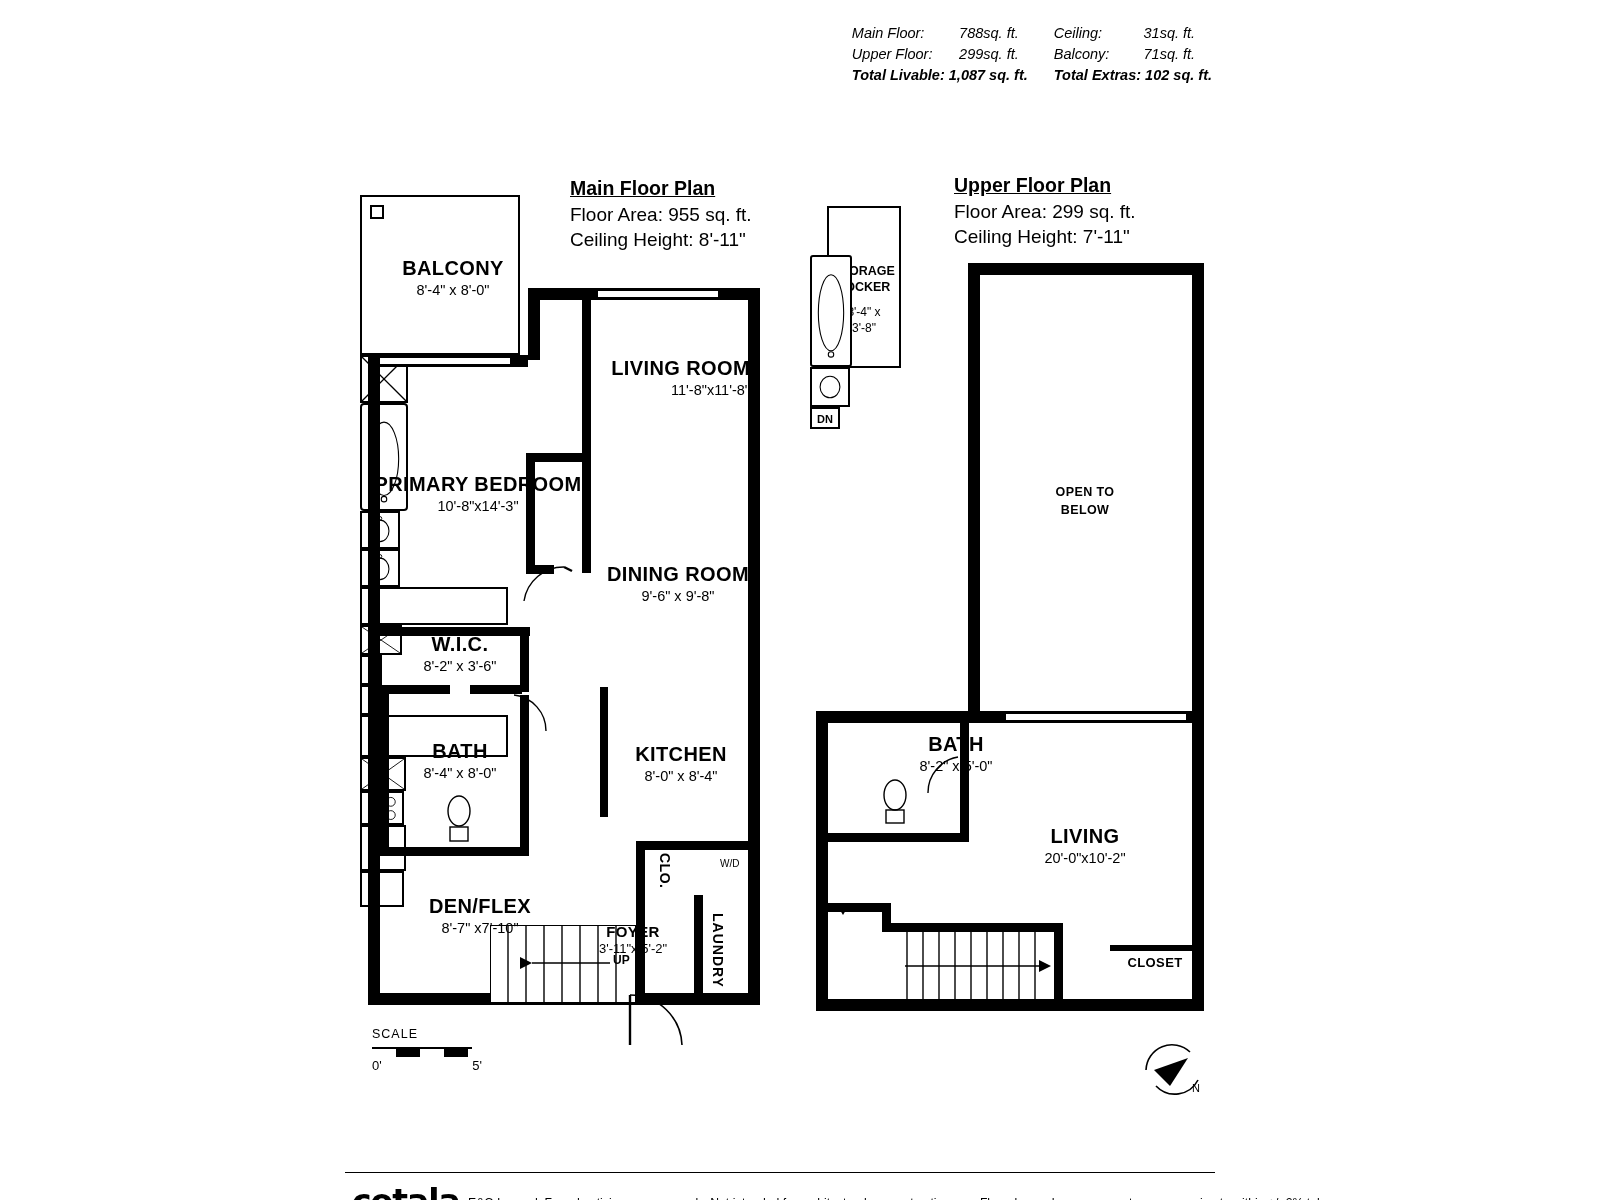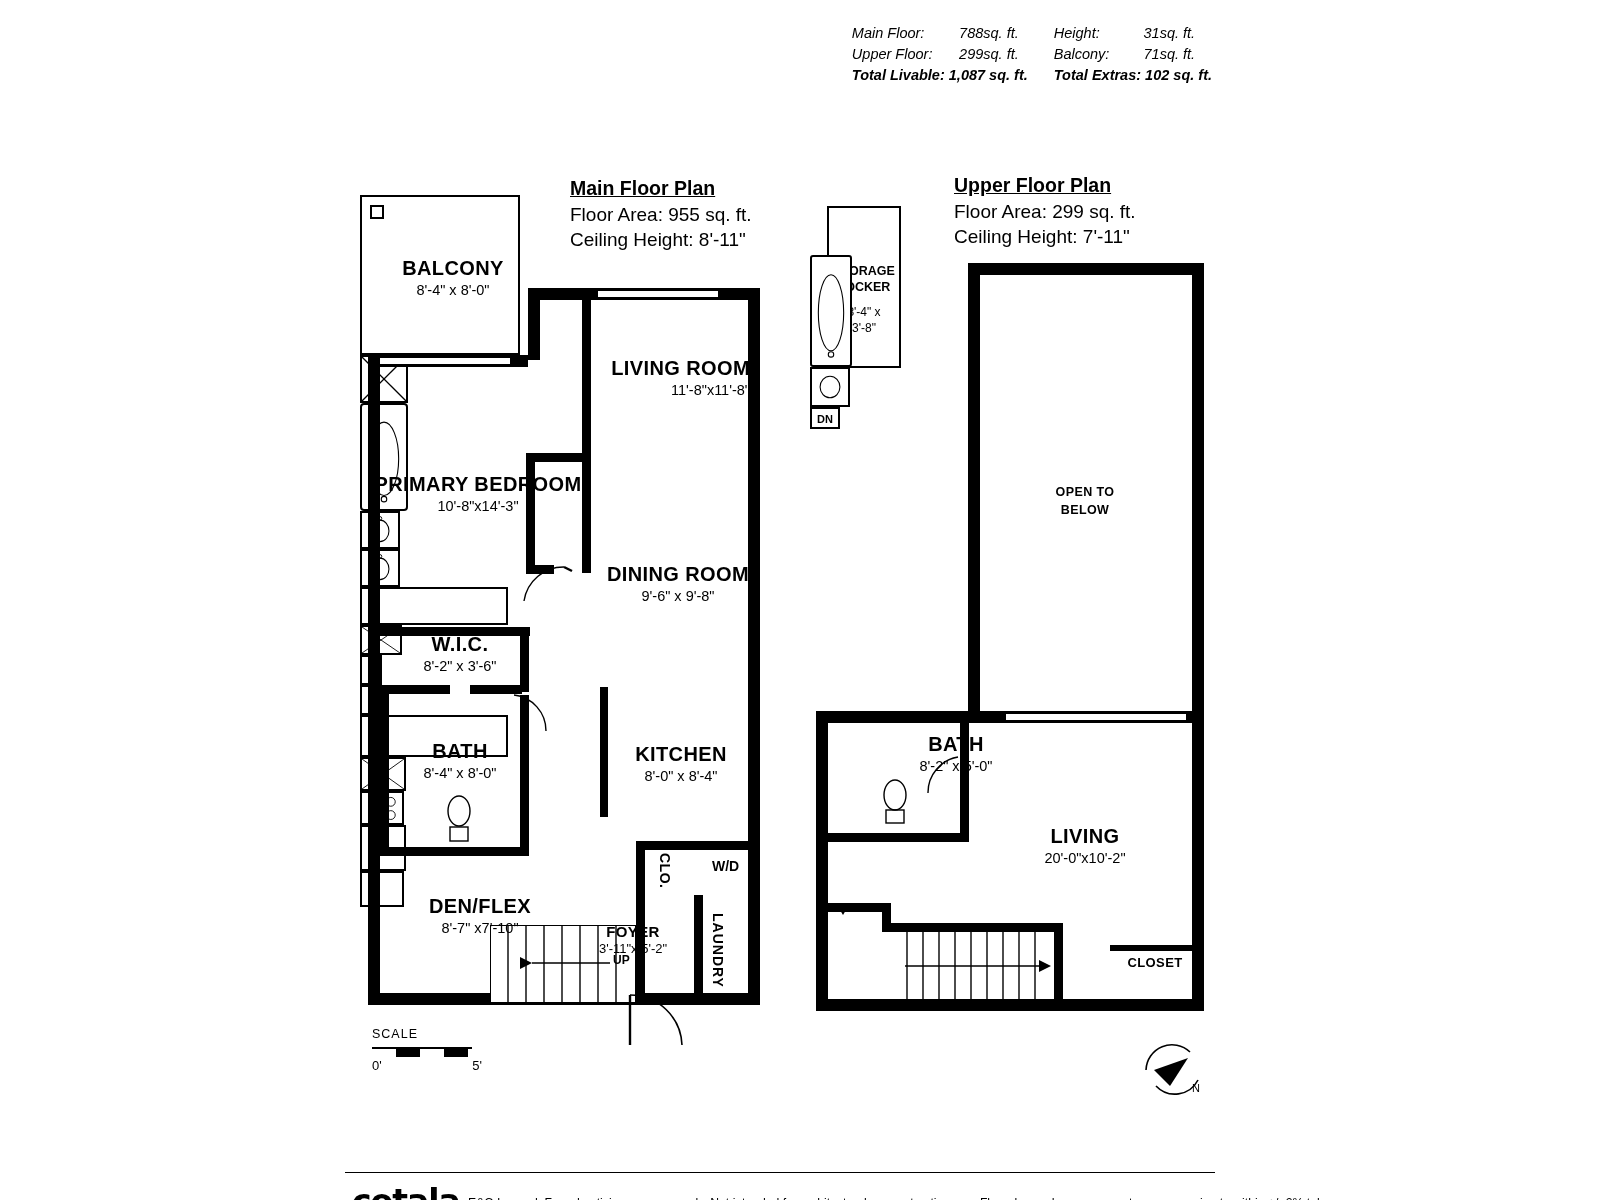--- a/index.html
+++ b/index.html
@@ -51,21 +51,21 @@
 
 <div class="abs" id="header">
   <div class="area-table">
     <table>
       <tbody>
           <tr>
         <td class="col-lbl">Main Floor:</td>
         <td class="col-val">788</td>
         <td class="col-unit">sq. ft.</td>
         <td class="gap"></td>
-        <td class="col-lbl">Height:</td>
+        <td class="col-lbl">Ceiling:</td>
         <td class="col-val">31</td>
         <td class="col-unit">sq. ft.</td>
       </tr>
       <tr>
         <td class="col-lbl">Upper Floor:</td>
         <td class="col-val">299</td>
         <td class="col-unit">sq. ft.</td>
         <td class="gap"></td>
         <td class="col-lbl">Balcony:</td>
         <td class="col-val">71</td>
@@ -272,21 +272,21 @@
 
   <div class="room small" style="left:218px;top:728px;width:110px;">
     <div class="nm" style="font-size:15px;">FOYER</div>
     <div class="dm" style="font-size:13px;line-height:1.1;">3'-11"x 5'-2"</div>
   </div>
 
   <div class="abs vert" style="left:350px;top:718px;font-weight:bold;font-size:14px;letter-spacing:1px;">LAUNDRY</div>
 
   <div class="abs vert" style="left:297px;top:658px;font-weight:bold;font-size:14px;letter-spacing:.5px;">CLO.</div>
 
-  <div class="abs" style="left:352px;top:663px;font-weight:bold;font-size:14px;">W/D</div>
+  <div class="abs" style="left:360px;top:663px;font-weight:normal;font-size:10px;">W/D</div>
 
   <div class="abs" style="left:253px;top:758px;font-size:12px;font-weight:bold;">UP</div>
 </div>
 
 <div class="abs thin" id="storage-locker" style="left:827px;top:206px;width:74px;height:162px;">
   <div style="text-align:center;margin-top:56px;font-size:12.5px;font-weight:bold;line-height:1.25;">
     <div>STORAGE</div>
     <div>LOCKER</div>
   </div>
   <div style="text-align:center;margin-top:10px;font-size:12px;line-height:1.3;">

